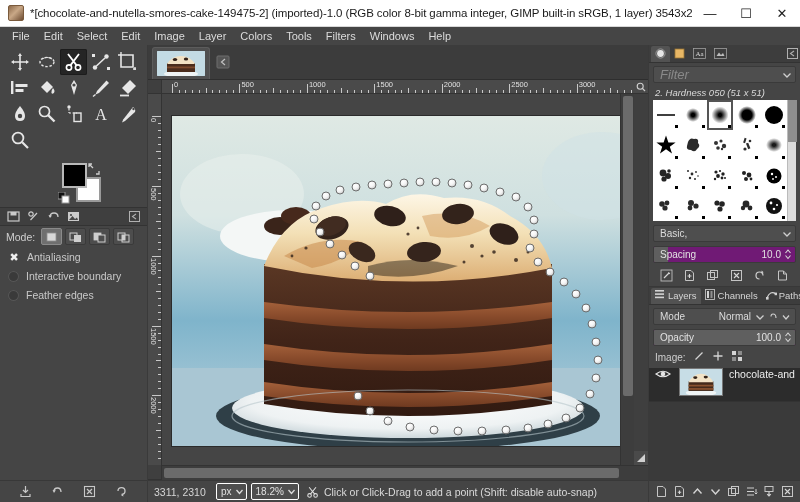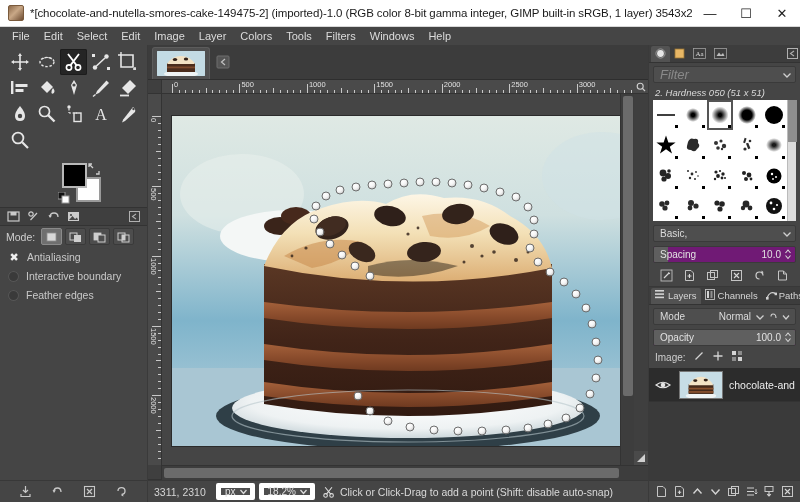--- a/index.html
+++ b/index.html
@@ -164,21 +164,21 @@
   .hscroll-row { display: flex; flex: 0 0 15px; height: 15px; }
   .hscroll { flex: 1 1 auto; background: #3d3d3d; border-top: 1px solid #333; display: flex; align-items: center; }
   .hscroll .thumbbar { height: 10px; background: #6b6b6b; border-radius: 2px; margin-left: 2px; width: 455px; }
 
   .statusbar {
     height: 22px; flex: 0 0 22px; background: #454545; display: flex; align-items: center;
     border-top: 1px solid #383838; padding-left: 6px; gap: 4px;
   }
   .pos-field { font-size: 10.5px; color: #d6d6d6; min-width: 58px; }
   .combo {
-    height: 17px; background: #4e4e4e; border: 5px solid #ffffff; border-radius: 2px;
+    height: 17px; background: #4e4e4e; border: 1px solid #ffffff; border-radius: 2px;
     display: flex; align-items: center; font-size: 10px; color: #e0e0e0; padding: 0 2px 0 4px;
   }
   .combo .cv { margin-right: 3px; }
   .status-msg { font-size: 10.5px; color: #dadada; display: flex; align-items: center; gap: 5px; margin-left: 4px; }
 
   
   .rightdock {
     width: 152px; flex: 0 0 152px; background: #454545; display: flex; flex-direction: column;
     border-left: 1px solid #3a3a3a;
   }
@@ -227,21 +227,21 @@
     border-bottom: 1px solid #383838;
   }
   .brush-btnrow .ic, .layer-btnrow .ic {
     width: 19px; height: 18px; display: flex; align-items: center; justify-content: center; border-radius: 2px;
   }
 
   .layerspanel { display: flex; flex-direction: column; flex: 1 1 auto; min-height: 0; }
   .lock-row { display: flex; align-items: center; padding: 2px 6px; gap: 7px; font-size: 10px; color: #cfcfcf; }
   .layer-list { flex: 1 1 auto; background: #3a3a3a; margin: 2px 0 0 0; overflow: hidden; }
   .layer-item {
-    height: 34px; display: flex; align-items: center; gap: 6px; padding: 0 4px;
+    height: 34px; display: flex; align-items: flex-start; gap: 6px; padding: 0 4px;
     background: #2c2c2c; border-bottom: 1px solid #333;
   }
   .layer-thumb {
     width: 44px; height: 28px; background: #cfe0e7; border: 1px solid #777; overflow: hidden; position: relative;
     flex: 0 0 44px;
   }
   .layer-name { font-size: 10.5px; color: #ececec; white-space: nowrap; overflow: hidden; }
   .layer-btnrow {
     height: 22px; display: flex; align-items: center; justify-content: space-around; padding: 0 4px;
     background: #454545; border-top: 1px solid #383838;

